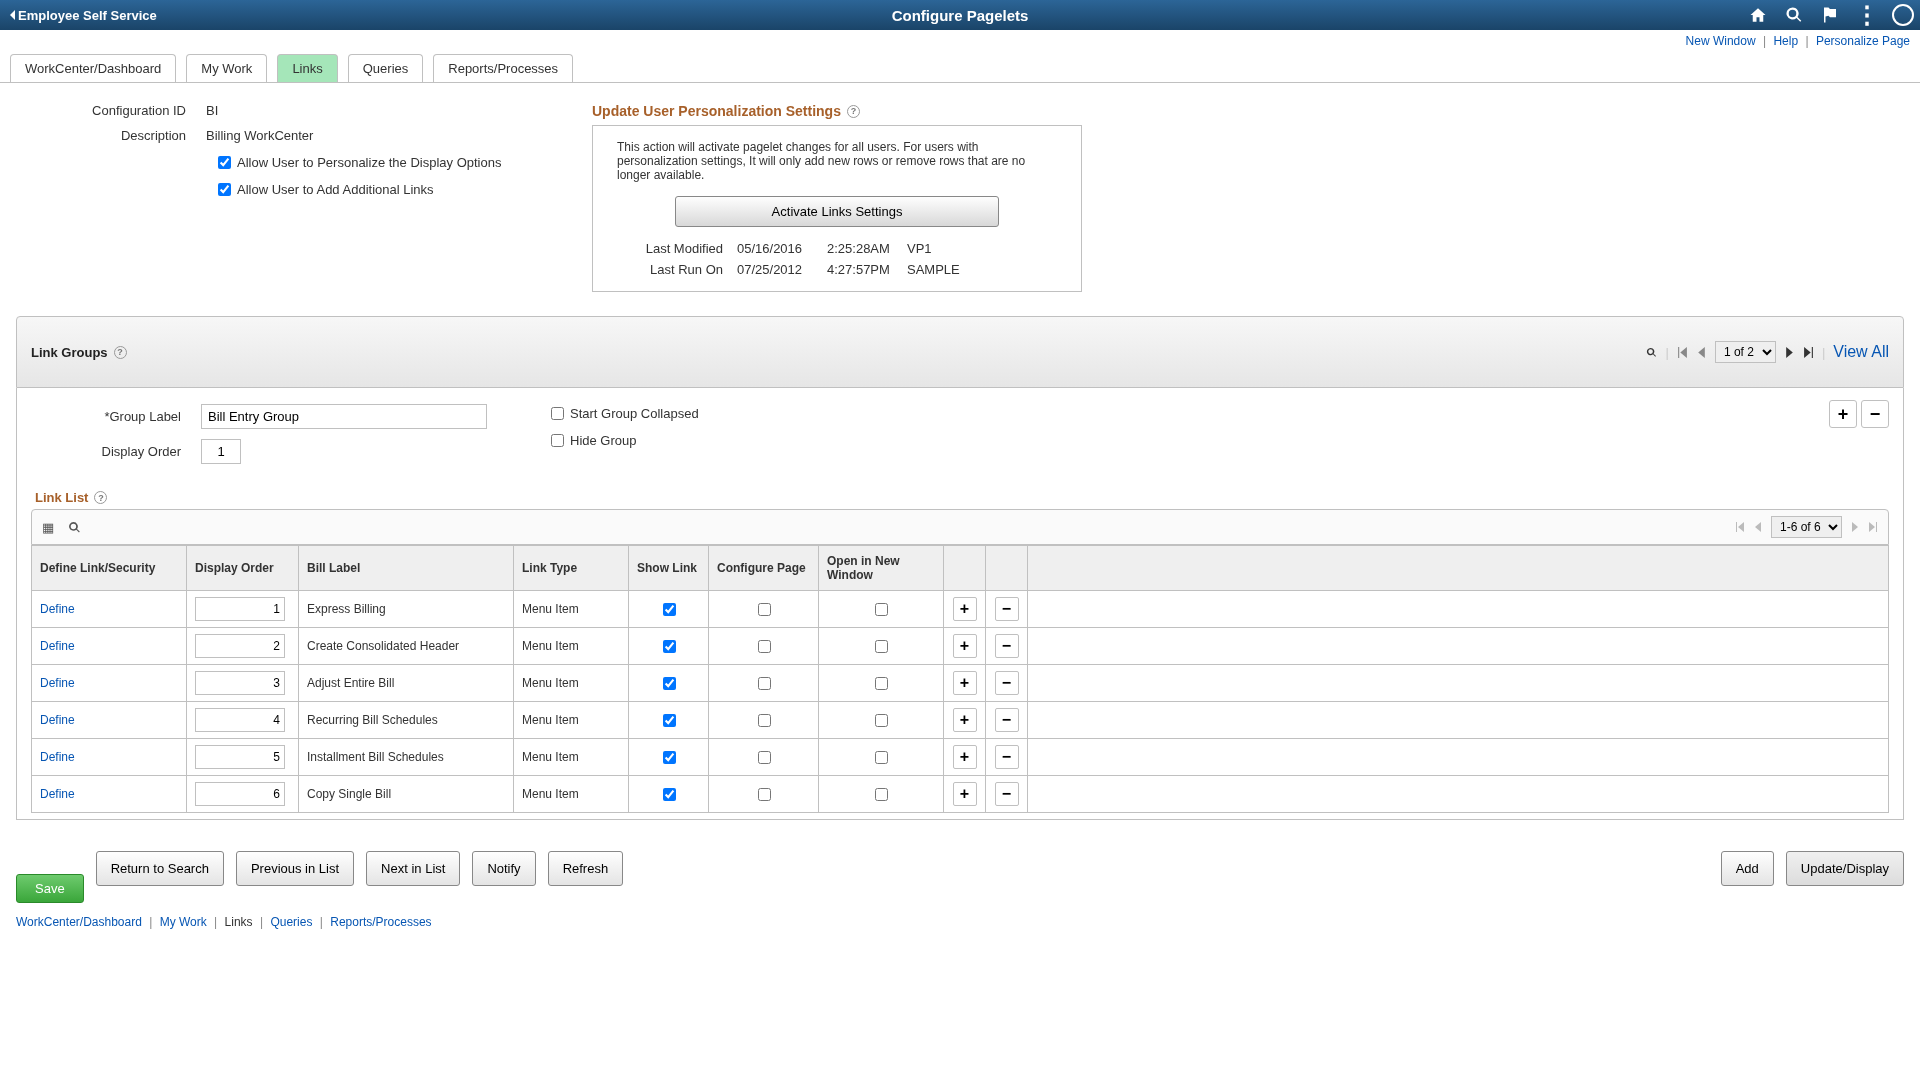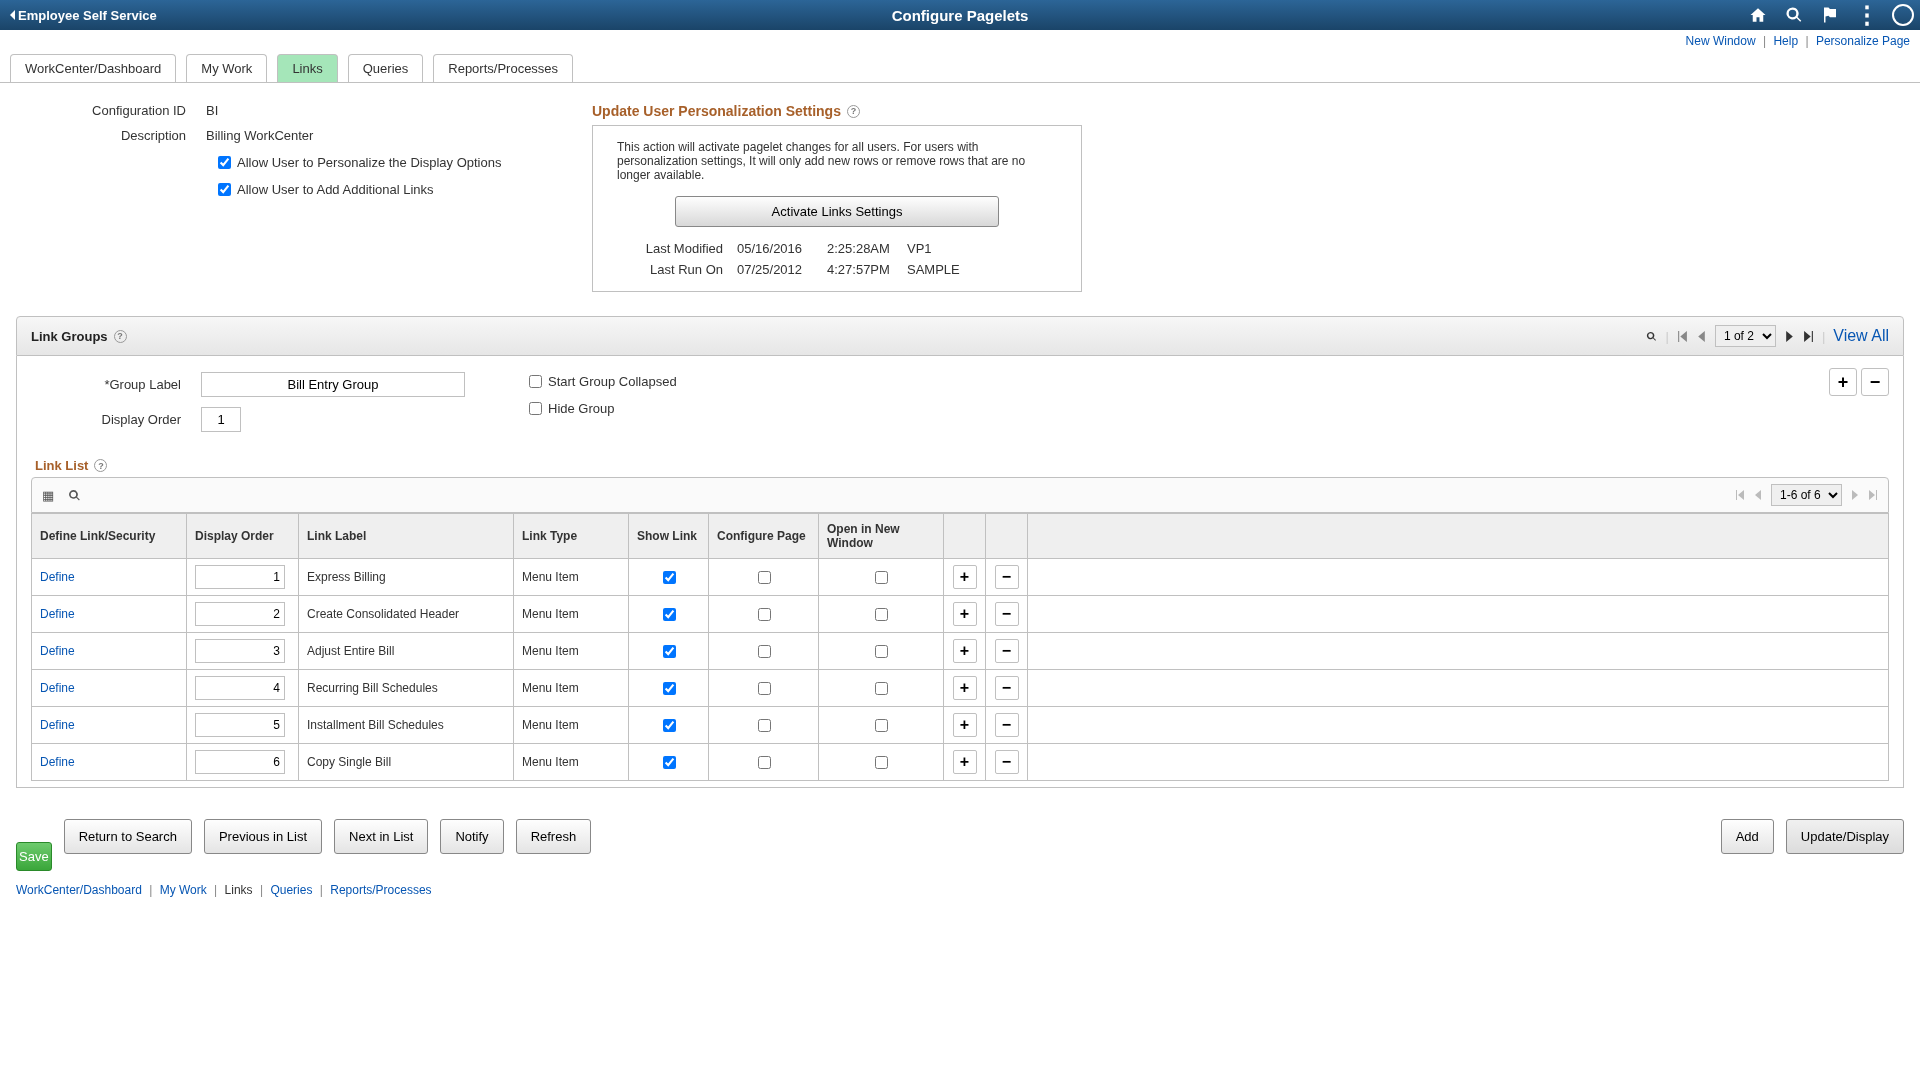--- a/index.html
+++ b/index.html
@@ -45,33 +45,33 @@
   .cb-row { display:flex; align-items:center; padding-left:198px; margin-bottom:8px; }
   .cb-row input { margin-right:6px; }
   .section-heading { color: var(--heading-brown); font-weight:bold; font-size:14px; margin-bottom:6px; display:flex; align-items:center; gap:6px; }
   .help-icon { width:13px; height:13px; border:1px solid #999; border-radius:50%; display:inline-flex; align-items:center; justify-content:center; font-size:9px; color:#777; }
   .personalize-box { border:1px solid var(--border-grey); padding:14px 24px; width:490px; }
   .personalize-box p { margin:0 0 14px; font-size:12px; }
   .activate-btn { display:block; margin:0 auto 14px; width:324px; padding:7px; background: linear-gradient(#fefefe, #d8d8d8); border:1px solid #888; border-radius:3px; font-size:13px; }
   .meta-grid { display:grid; grid-template-columns: 120px 90px 80px auto; row-gap:6px; font-size:13px; }
   .meta-grid .mlbl { text-align:right; padding-right:14px; }
   
-  .scroll-header { background: linear-gradient(#f7f7f7, #e6e6e6); border:1px solid var(--border-grey); border-radius:4px 4px 0 0; padding:8px 14px; display:flex; align-items:center; justify-content:space-between; margin-top:24px; }
+  .scroll-header { background: linear-gradient(#f7f7f7, #e6e6e6); border:1px solid var(--border-grey); border-radius:4px 4px 0 0; padding:24px 14px; display:flex; align-items:center; justify-content:space-between; margin-top:24px; }
   .scroll-header .title { font-weight:bold; color:#222; display:flex; align-items:center; gap:6px; }
   .scroll-nav { display:flex; align-items:center; gap:8px; color:#888; }
   .scroll-nav .sep { color:#ccc; }
   .scroll-nav svg { width:11px; height:11px; fill:#888; }
   .scroll-nav svg.active { fill:#333; }
   .pager-select { border:1px solid var(--border-grey); padding:2px 4px; font-size:12px; }
   .viewall { color:var(--link-blue); text-decoration:none; font-size:16px; }
   
   .group-body { border:1px solid var(--border-grey); border-top:none; padding:16px 14px 6px; position:relative; }
   .group-grid { display:flex; gap:60px; align-items:flex-start; }
   .group-left .row .lbl { width:170px; }
-  .group-input { border:1px solid var(--border-grey); padding:4px 6px; width:264px; font-size:13px;text-align:center; }
+  .group-input { border:1px solid var(--border-grey); padding:4px 6px; width:286px; font-size:13px; }
   .group-input.small { width:40px; text-align:center; }
   .group-opts .cbrow { display:flex; align-items:center; margin-bottom:8px;}
   .group-opts input { margin-right:6px; }
   .group-actions { position:absolute; top:12px; right:14px; display:flex; gap:4px; }
   .sq { width:28px; height:28px; border:1px solid var(--border-grey); border-radius:3px; background:#fff; display:flex; align-items:center; justify-content:center; font-size:18px; font-weight:bold; }
   
   .linklist-title { color: var(--heading-brown); font-weight:bold; margin:16px 0 4px 4px; display:flex; align-items:center; gap:6px; }
   
   .grid-toolbar { border:1px solid var(--border-grey); background:#fafafa; padding:6px 10px; display:flex; align-items:center; justify-content:space-between; border-radius:4px 4px 0 0; }
   .grid-toolbar .left-icons { display:flex; gap:14px; align-items:center; color:#555; }
@@ -82,21 +82,21 @@
   table.grid th { background: var(--table-header-bg); text-align:left; padding:8px 8px; font-size:12px; border:1px solid var(--border-grey); font-weight:bold; }
   table.grid td { border:1px solid var(--border-grey); padding:6px 8px; font-size:12px; vertical-align:middle; }
   table.grid td.center { text-align:center; }
   table.grid td a { color:var(--link-blue); text-decoration:none; }
   .order-input { width:90px; text-align:right; border:1px solid var(--border-grey); padding:4px; font-size:12px; }
   .rowbtn { width:24px; height:24px; border:1px solid var(--border-grey); border-radius:2px; background:#fff; display:inline-flex; align-items:center; justify-content:center; font-size:16px; font-weight:bold; }
   
   .bottom-bar { display:flex; gap:12px; padding:14px 0 8px; align-items:center; }
   .bottom-bar .spacer { flex:1; }
   .btn { padding:9px 14px; border:1px solid #888; border-radius:3px; font-size:13px; background: linear-gradient(#fefefe, #e4e4e4); }
-  .btn.save { background: linear-gradient(var(--btn-green-top), var(--btn-green-bot)); border:1px solid #2a8a2a; color:#fff; padding:6px 2px;margin-top:40px; }
+  .btn.save { background: linear-gradient(var(--btn-green-top), var(--btn-green-bot)); border:1px solid #2a8a2a; color:#fff; padding:6px 18px;margin-top:40px; }
   .btn.muted { background: linear-gradient(#f0f0f0, #dcdcdc); }
   
   .breadcrumbs { padding:4px 0 16px; font-size:12px; }
   .breadcrumbs a { color: var(--link-blue); text-decoration:none; }
   .breadcrumbs .sep { color:#888; padding:0 4px; }
   .breadcrumbs .current { color:#333; }
 </style>
 </head>
 <body>
 
@@ -286,21 +286,21 @@
           <col style="width:110px">
           <col style="width:125px">
           <col style="width:42px">
           <col style="width:42px">
           <col>
       </colgroup>
       <thead>
         <tr>
           <th>Define Link/Security</th>
           <th>Display Order</th>
-          <th>Link Label</th>
+          <th>Bill Label</th>
           <th>Link Type</th>
           <th>Show Link</th>
           <th>Configure Page</th>
           <th>Open in New Window</th>
           <th></th>
             <th></th>
             <th></th>
         </tr>
       </thead>
       <tbody id="link-rows">

